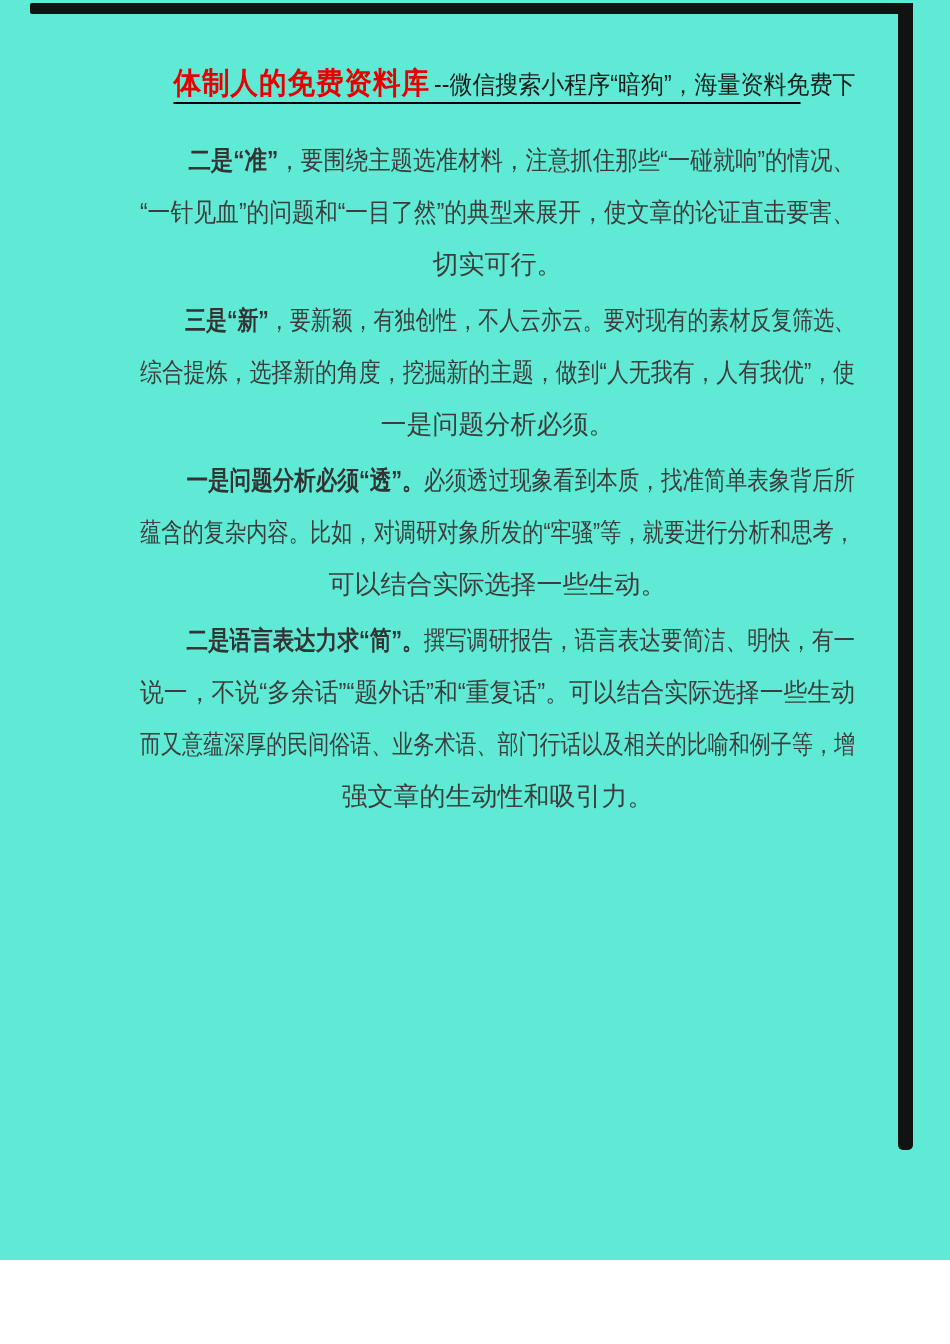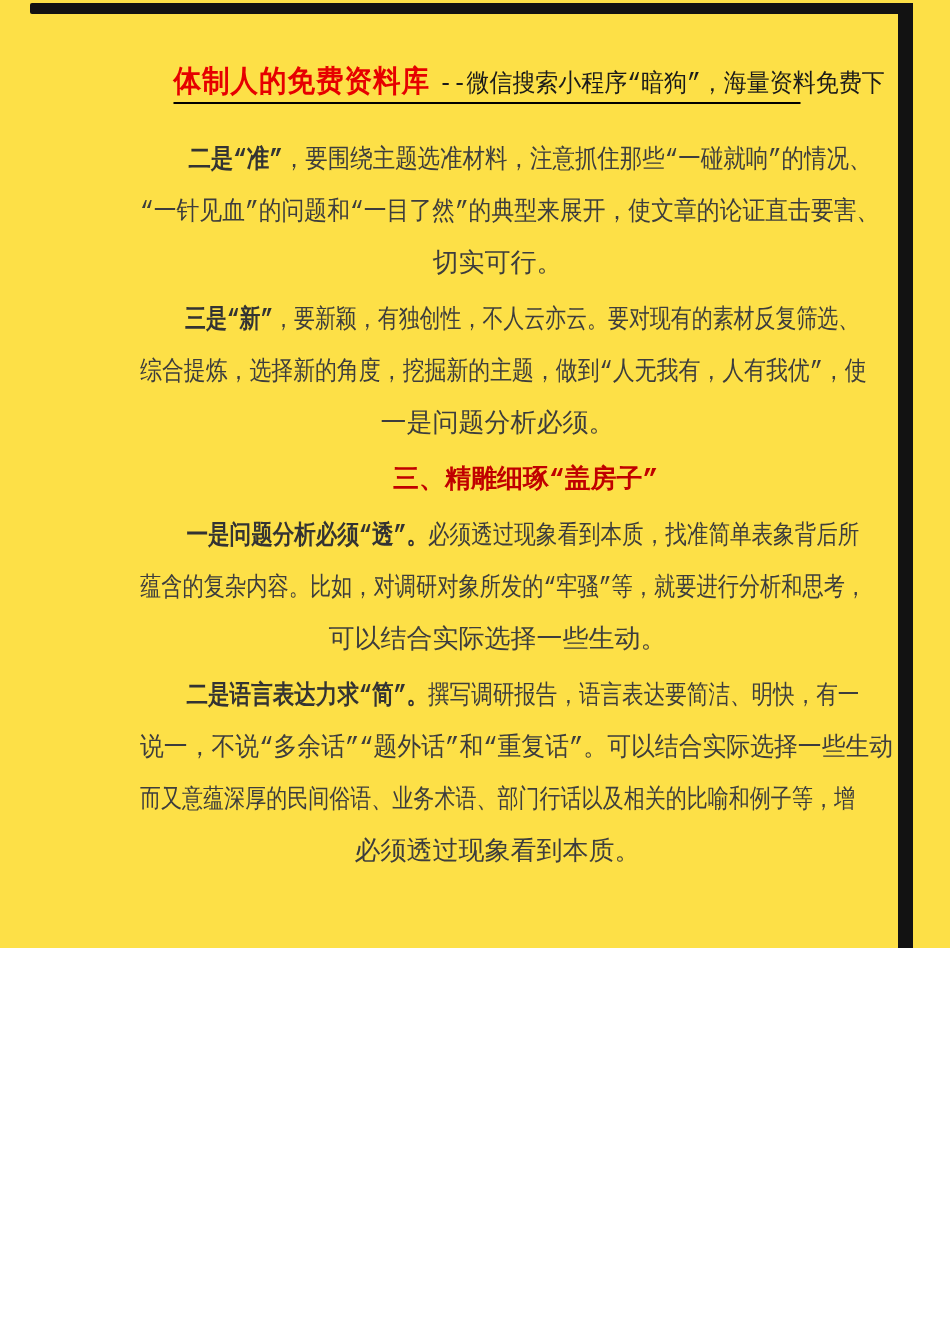--- a/index.html
+++ b/index.html
@@ -1,18 +1,18 @@
 <!DOCTYPE html>
 <html><head>
 <meta charset="utf-8">
 <style>
   html,body{margin:0;padding:0;background:#ffffff;}
   .page{
-    position:relative;width:950px;height:948px;background:#fde047;overflow:hidden;
-    font-family:Liberation Mono, monospace;
+    position:relative;width:950px;height:1260px;background:#5eead4;overflow:hidden;
+    font-family:Liberation Sans, sans-serif;
   }
   
   .bar-top{position:absolute;left:30px;top:3px;width:883px;height:11px;background:#121212;border-radius:2px;}
   .bar-right{position:absolute;left:898px;top:3px;width:15px;height:1147px;background:#121212;border-radius:0 0 5px 5px;}
   
   .banner{
     position:absolute;left:146px;top:54px;width:682px;height:48px;
     border-bottom:2px solid #000;text-align:center;white-space:nowrap;line-height:58px;
   }
   .site-name{font-size:30px;font-weight:bold;color:#e60000;letter-spacing:1px;}
@@ -45,33 +45,30 @@
       <span class="ln full" style="transform-origin: 0px 50%; transform: scaleX(0.8777);">“一针见血”的问题和“一目了然”的典型来展开，使文章的论证直击要害、</span>
       <span class="ln">切实可行。</span>
     </div>
 
     <div class="para">
       <span class="ln ind full" style="transform-origin: 0px 50%; transform: scaleX(0.8052);"><b>三是“新”</b><span>，要新颖，有独创性，不人云亦云。要对现有的素材反复筛选、</span></span>
       <span class="ln full" style="transform-origin: 0px 50%; transform: scaleX(0.8418);">综合提炼，选择新的角度，挖掘新的主题，做到“人无我有，人有我优”，使</span>
       <span class="ln">一是问题分析必须。</span>
     </div>
 
-    <div class="para">
-      <span class="ln ind hd">三、精雕细琢“盖房子”</span>
-    </div>
 
 
     <div class="para">
       <span class="ln ind full" style="transform-origin: 0px 50%; transform: scaleX(0.8295);"><b>一是问题分析必须“透”。</b><span>必须透过现象看到本质，找准简单表象背后所</span></span>
       <span class="ln full" style="transform-origin: 0px 50%; transform: scaleX(0.8168);">蕴含的复杂内容。比如，对调研对象所发的“牢骚”等，就要进行分析和思考，</span>
       <span class="ln">可以结合实际选择一些生动。</span>
     </div>
 
     <div class="para">
       <span class="ln ind full" style="transform-origin: 0px 50%; transform: scaleX(0.8295);"><b>二是语言表达力求“简”。</b><span>撰写调研报告，语言表达要简洁、明快，有一</span></span>
       <span class="ln full" style="transform-origin: 0px 50%; transform: scaleX(0.9167);">说一，不说“多余话”“题外话”和“重复话”。可以结合实际选择一些生动</span>
       <span class="ln full" style="transform-origin: 0px 50%; transform: scaleX(0.8088);">而又意蕴深厚的民间俗语、业务术语、部门行话以及相关的比喻和例子等，增</span>
-      <span class="ln">必须透过现象看到本质。</span>
+      <span class="ln">强文章的生动性和吸引力。</span>
     </div>
 
 
   </div>
 </div>
 
 </body></html>

